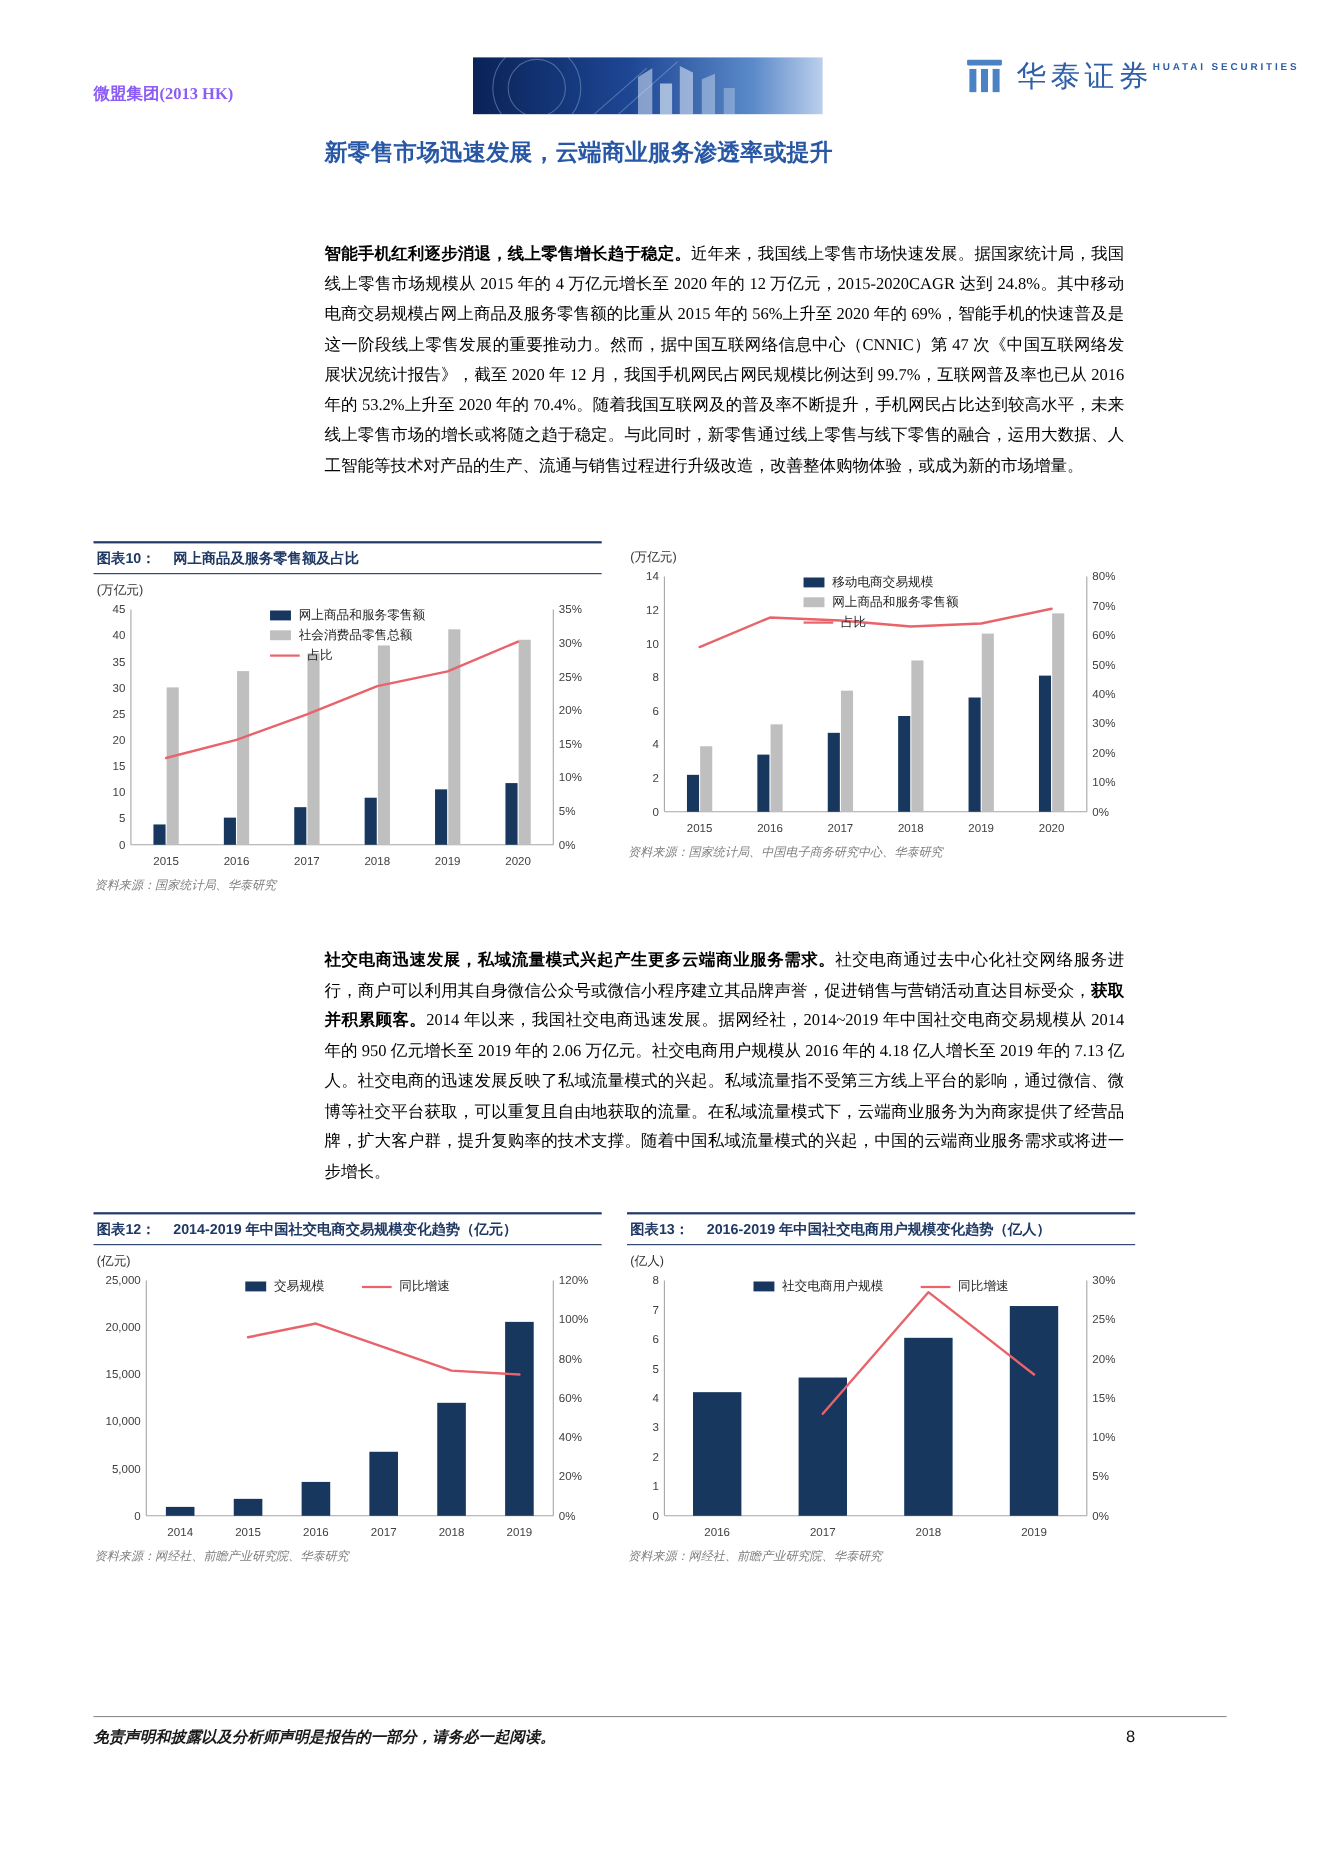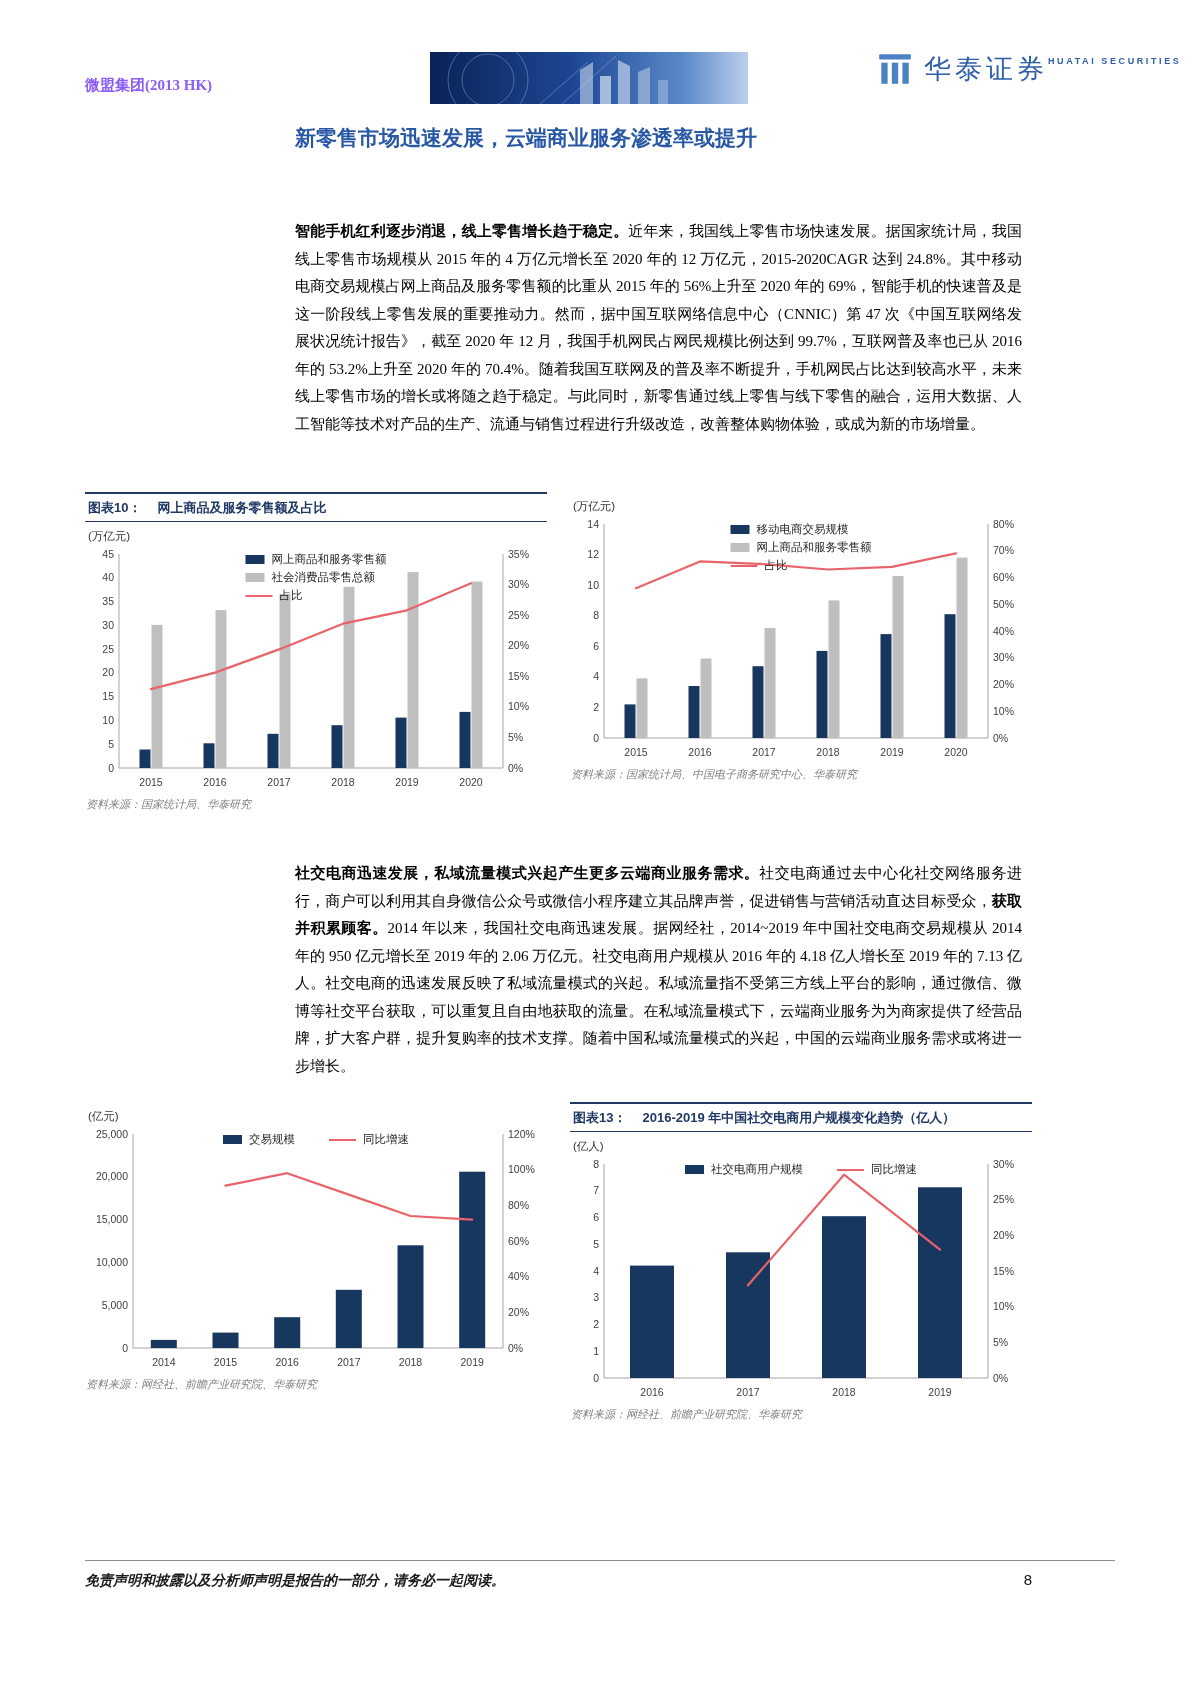--- a/index.html
+++ b/index.html
@@ -254,20 +254,24 @@
           </div>
       </div>
       <div class="fig-source">资料来源：国家统计局、中国电子商务研究中心、华泰研究</div>
     </div>
 
   </div>
 
   <div class="figrow" id="figrow2">
 
     <div class="figure fig-2">
+      <div class="fig-header">
+        <span class="fig-no">图表12：</span>
+        <span class="fig-title">2014-2019 年中国社交电商交易规模变化趋势（亿元）</span>
+      </div>
       <div class="fig-unit">(亿元)</div>
       <div class="fig-plot">
         <svg width="462" height="250" viewBox="0 0 462 250">
             <text x="43" y="227.5" text-anchor="end" class="tick">0</text>
             <text x="43" y="184.7" text-anchor="end" class="tick">5,000</text>
             <text x="43" y="141.9" text-anchor="end" class="tick">10,000</text>
             <text x="43" y="99.1" text-anchor="end" class="tick">15,000</text>
             <text x="43" y="56.30000000000001" text-anchor="end" class="tick">20,000</text>
             <text x="43" y="13.5" text-anchor="end" class="tick">25,000</text>
             <text x="423" y="227.5" text-anchor="start" class="tick">0%</text>

